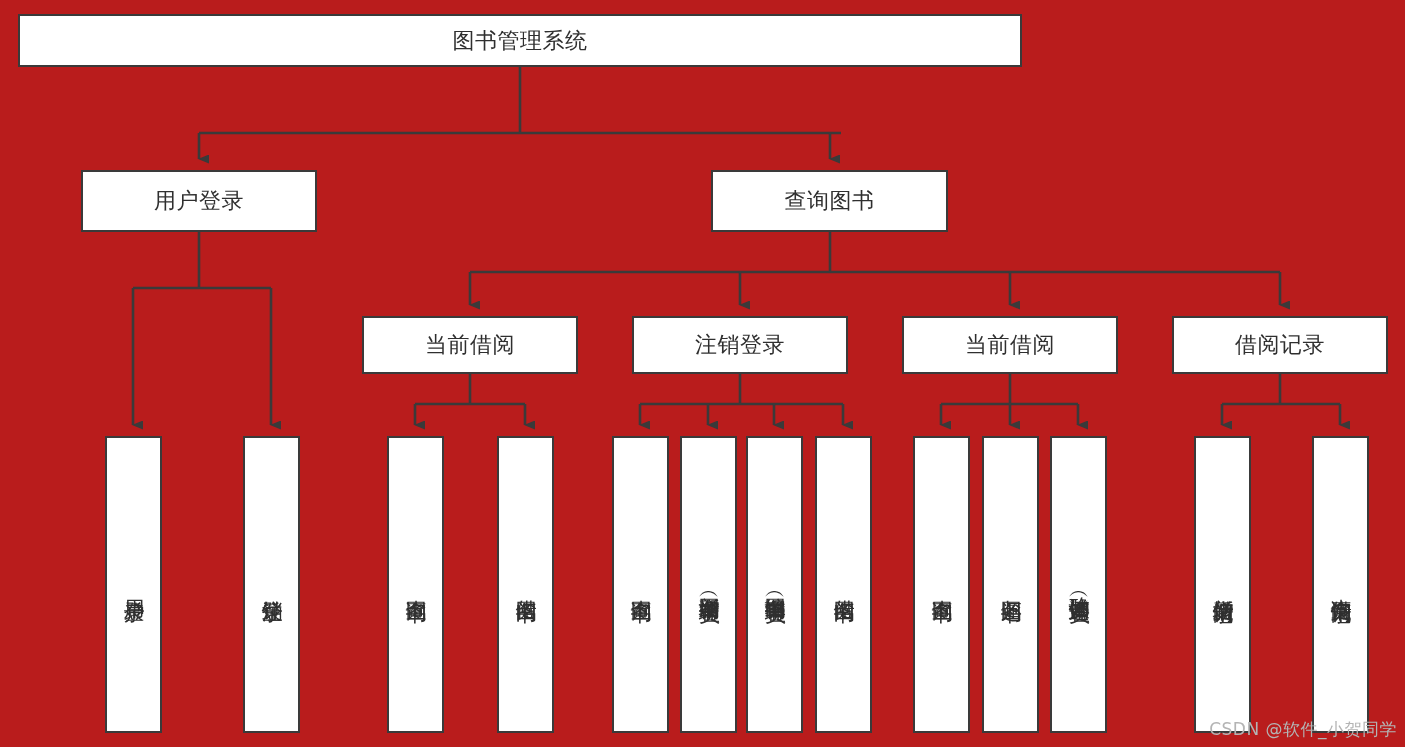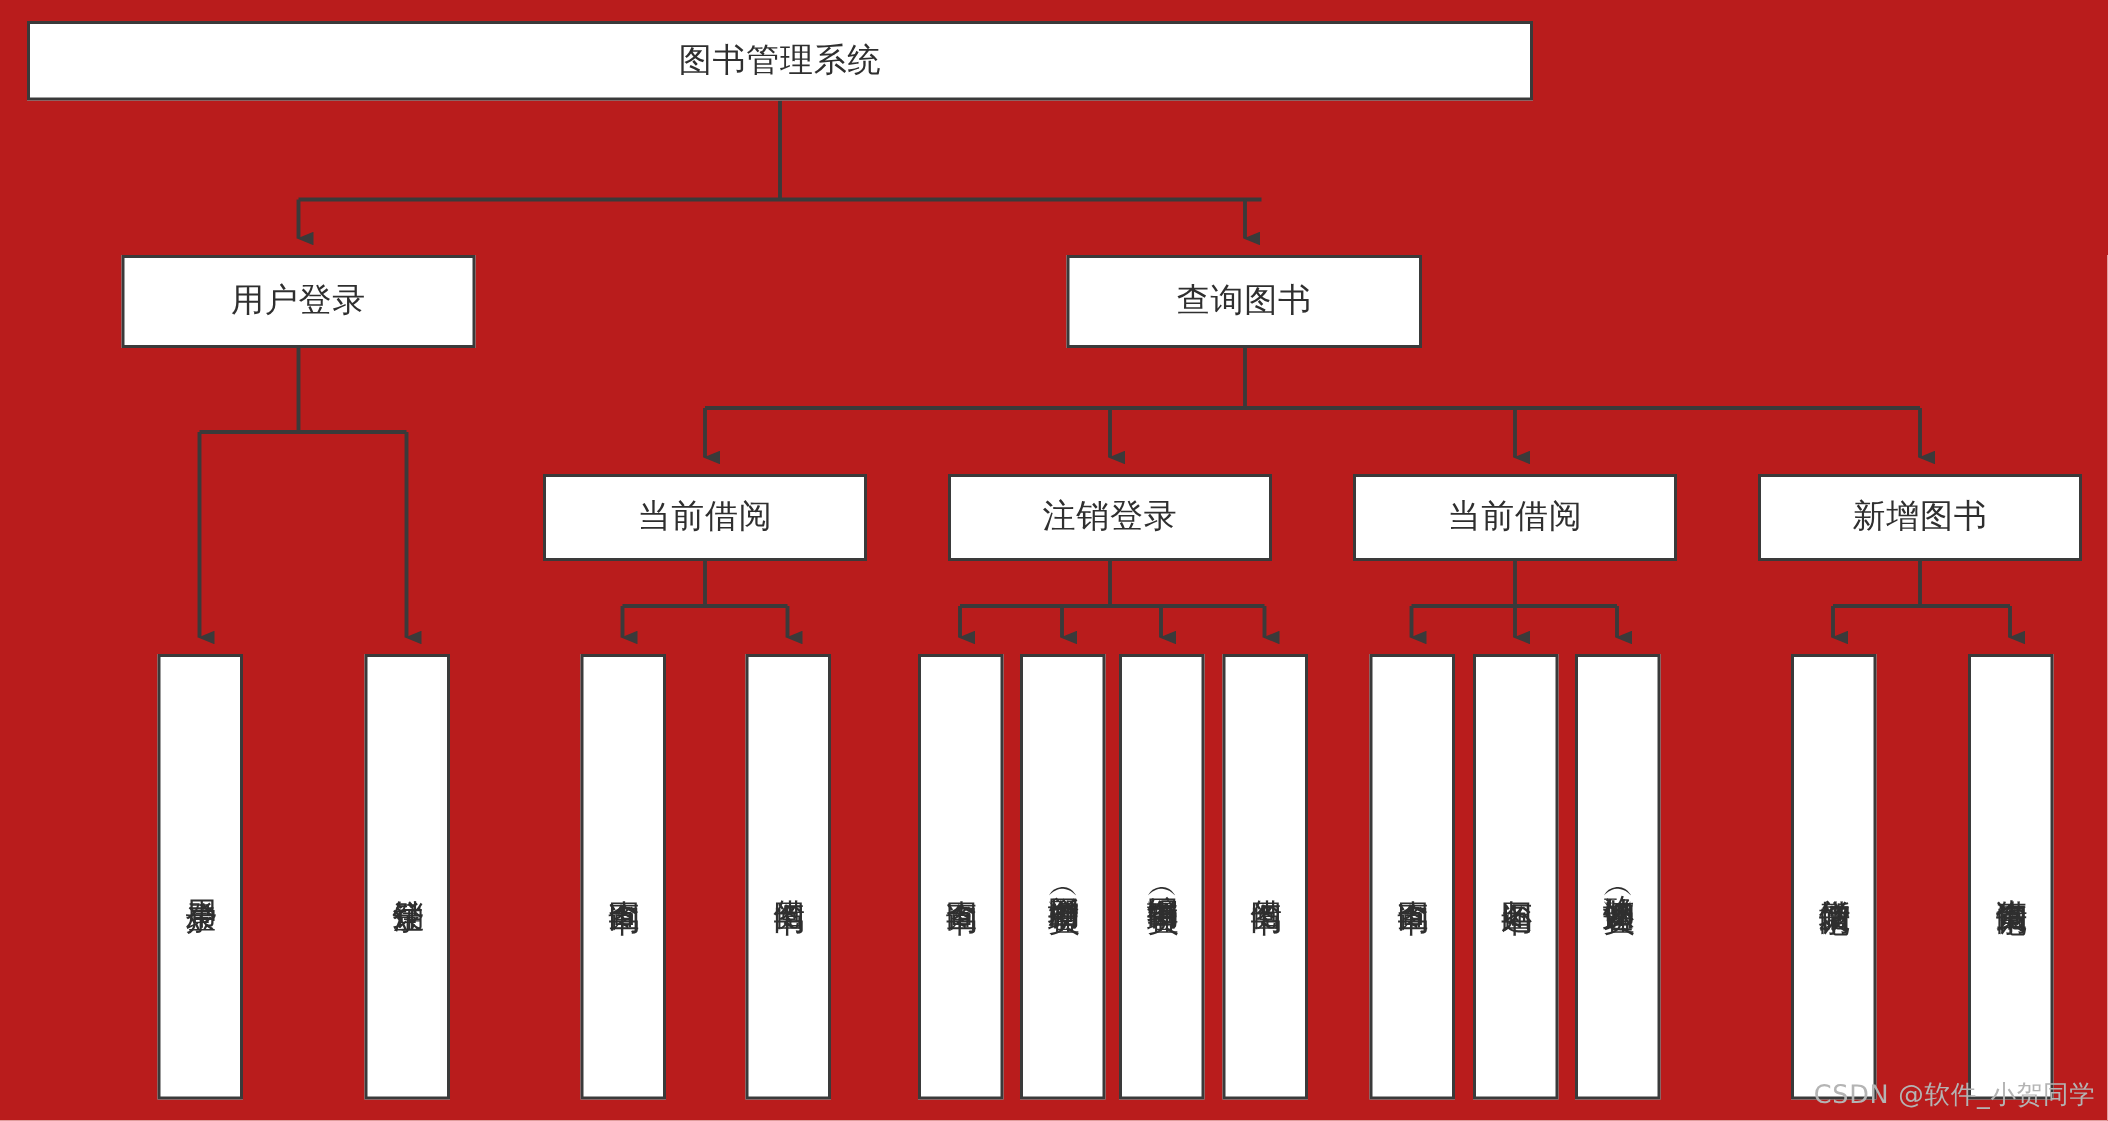--- a/index.html
+++ b/index.html
@@ -139,21 +139,21 @@
   <div class="node horiz" style="left:362px; top:316px; width:216px; height:58px;">
     <span class="label">当前借阅</span>
   </div>
   <div class="node horiz" style="left:632px; top:316px; width:216px; height:58px;">
     <span class="label">注销登录</span>
   </div>
   <div class="node horiz" style="left:902px; top:316px; width:216px; height:58px;">
     <span class="label">当前借阅</span>
   </div>
   <div class="node horiz" style="left:1172px; top:316px; width:216px; height:58px;">
-    <span class="label">新增图书</span>
+    <span class="label">借阅记录</span>
   </div>
 
   <div class="node vert" style="left:105px; top:436px; width:57px; height:297px;">
     <span class="label">用户登录</span>
   </div>
   <div class="node vert" style="left:243px; top:436px; width:57px; height:297px;">
     <span class="label">注销登录</span>
   </div>
 
   <div class="node vert" style="left:387px; top:436px; width:57px; height:297px;">

